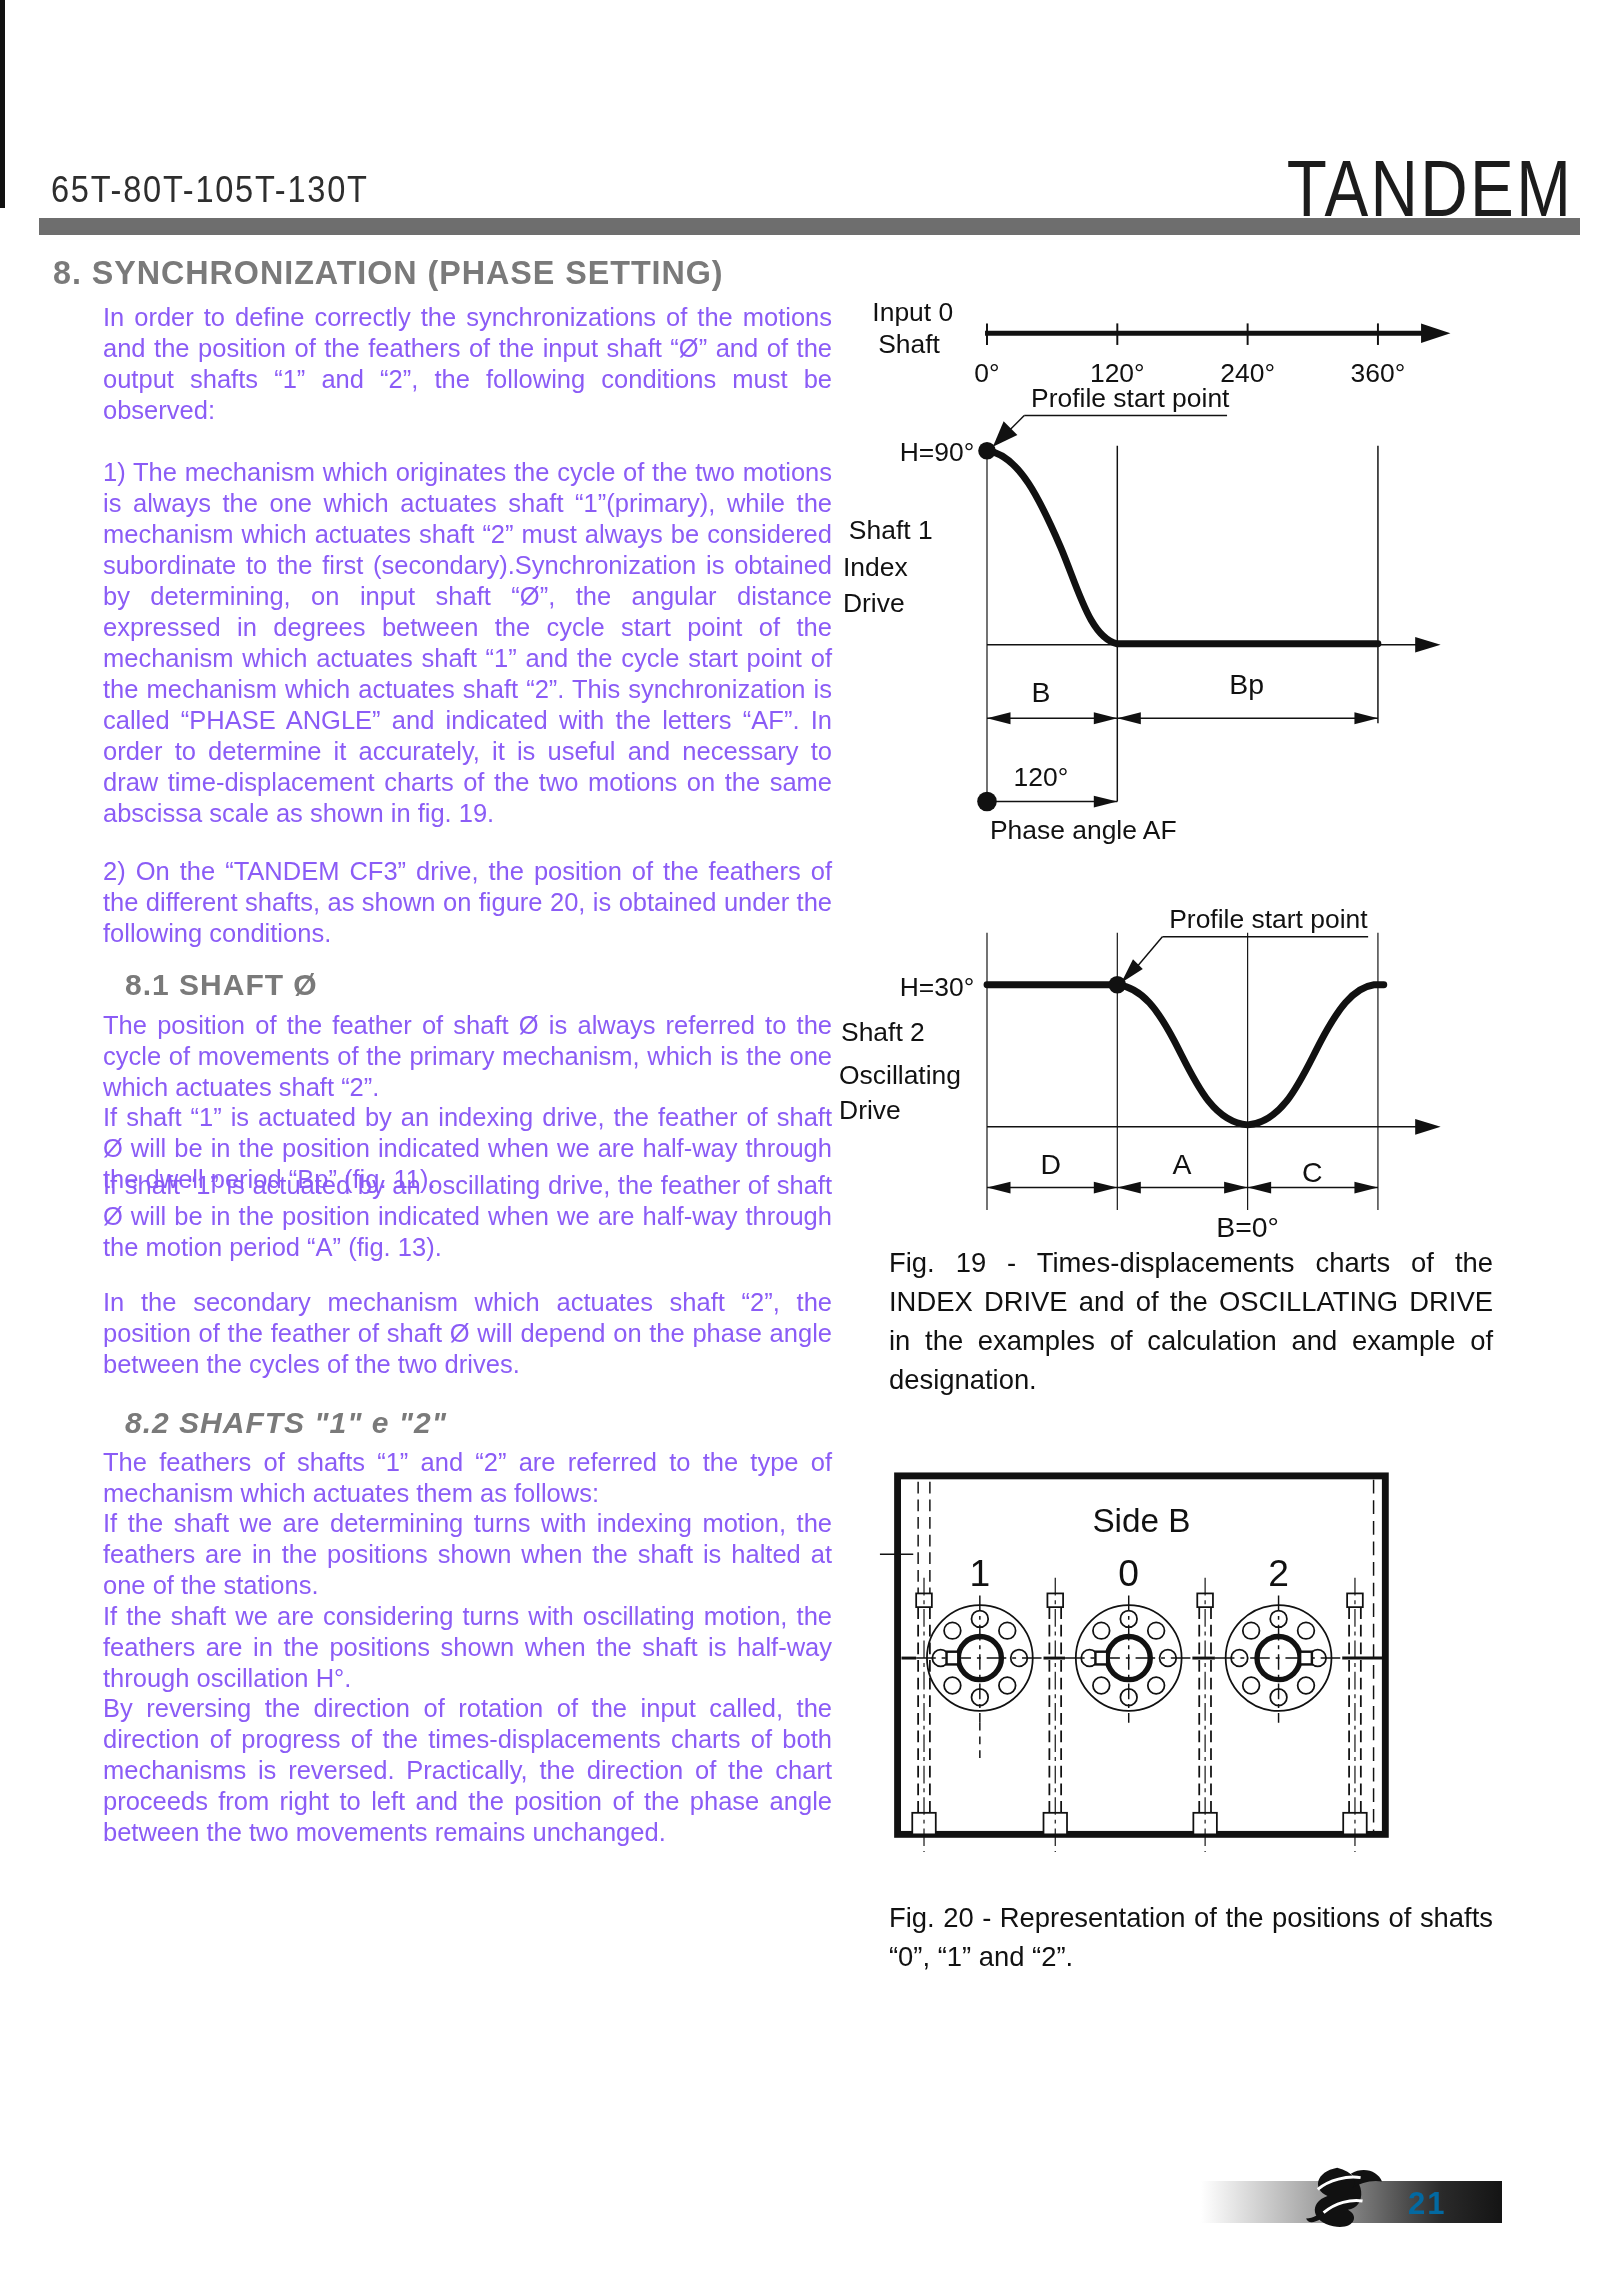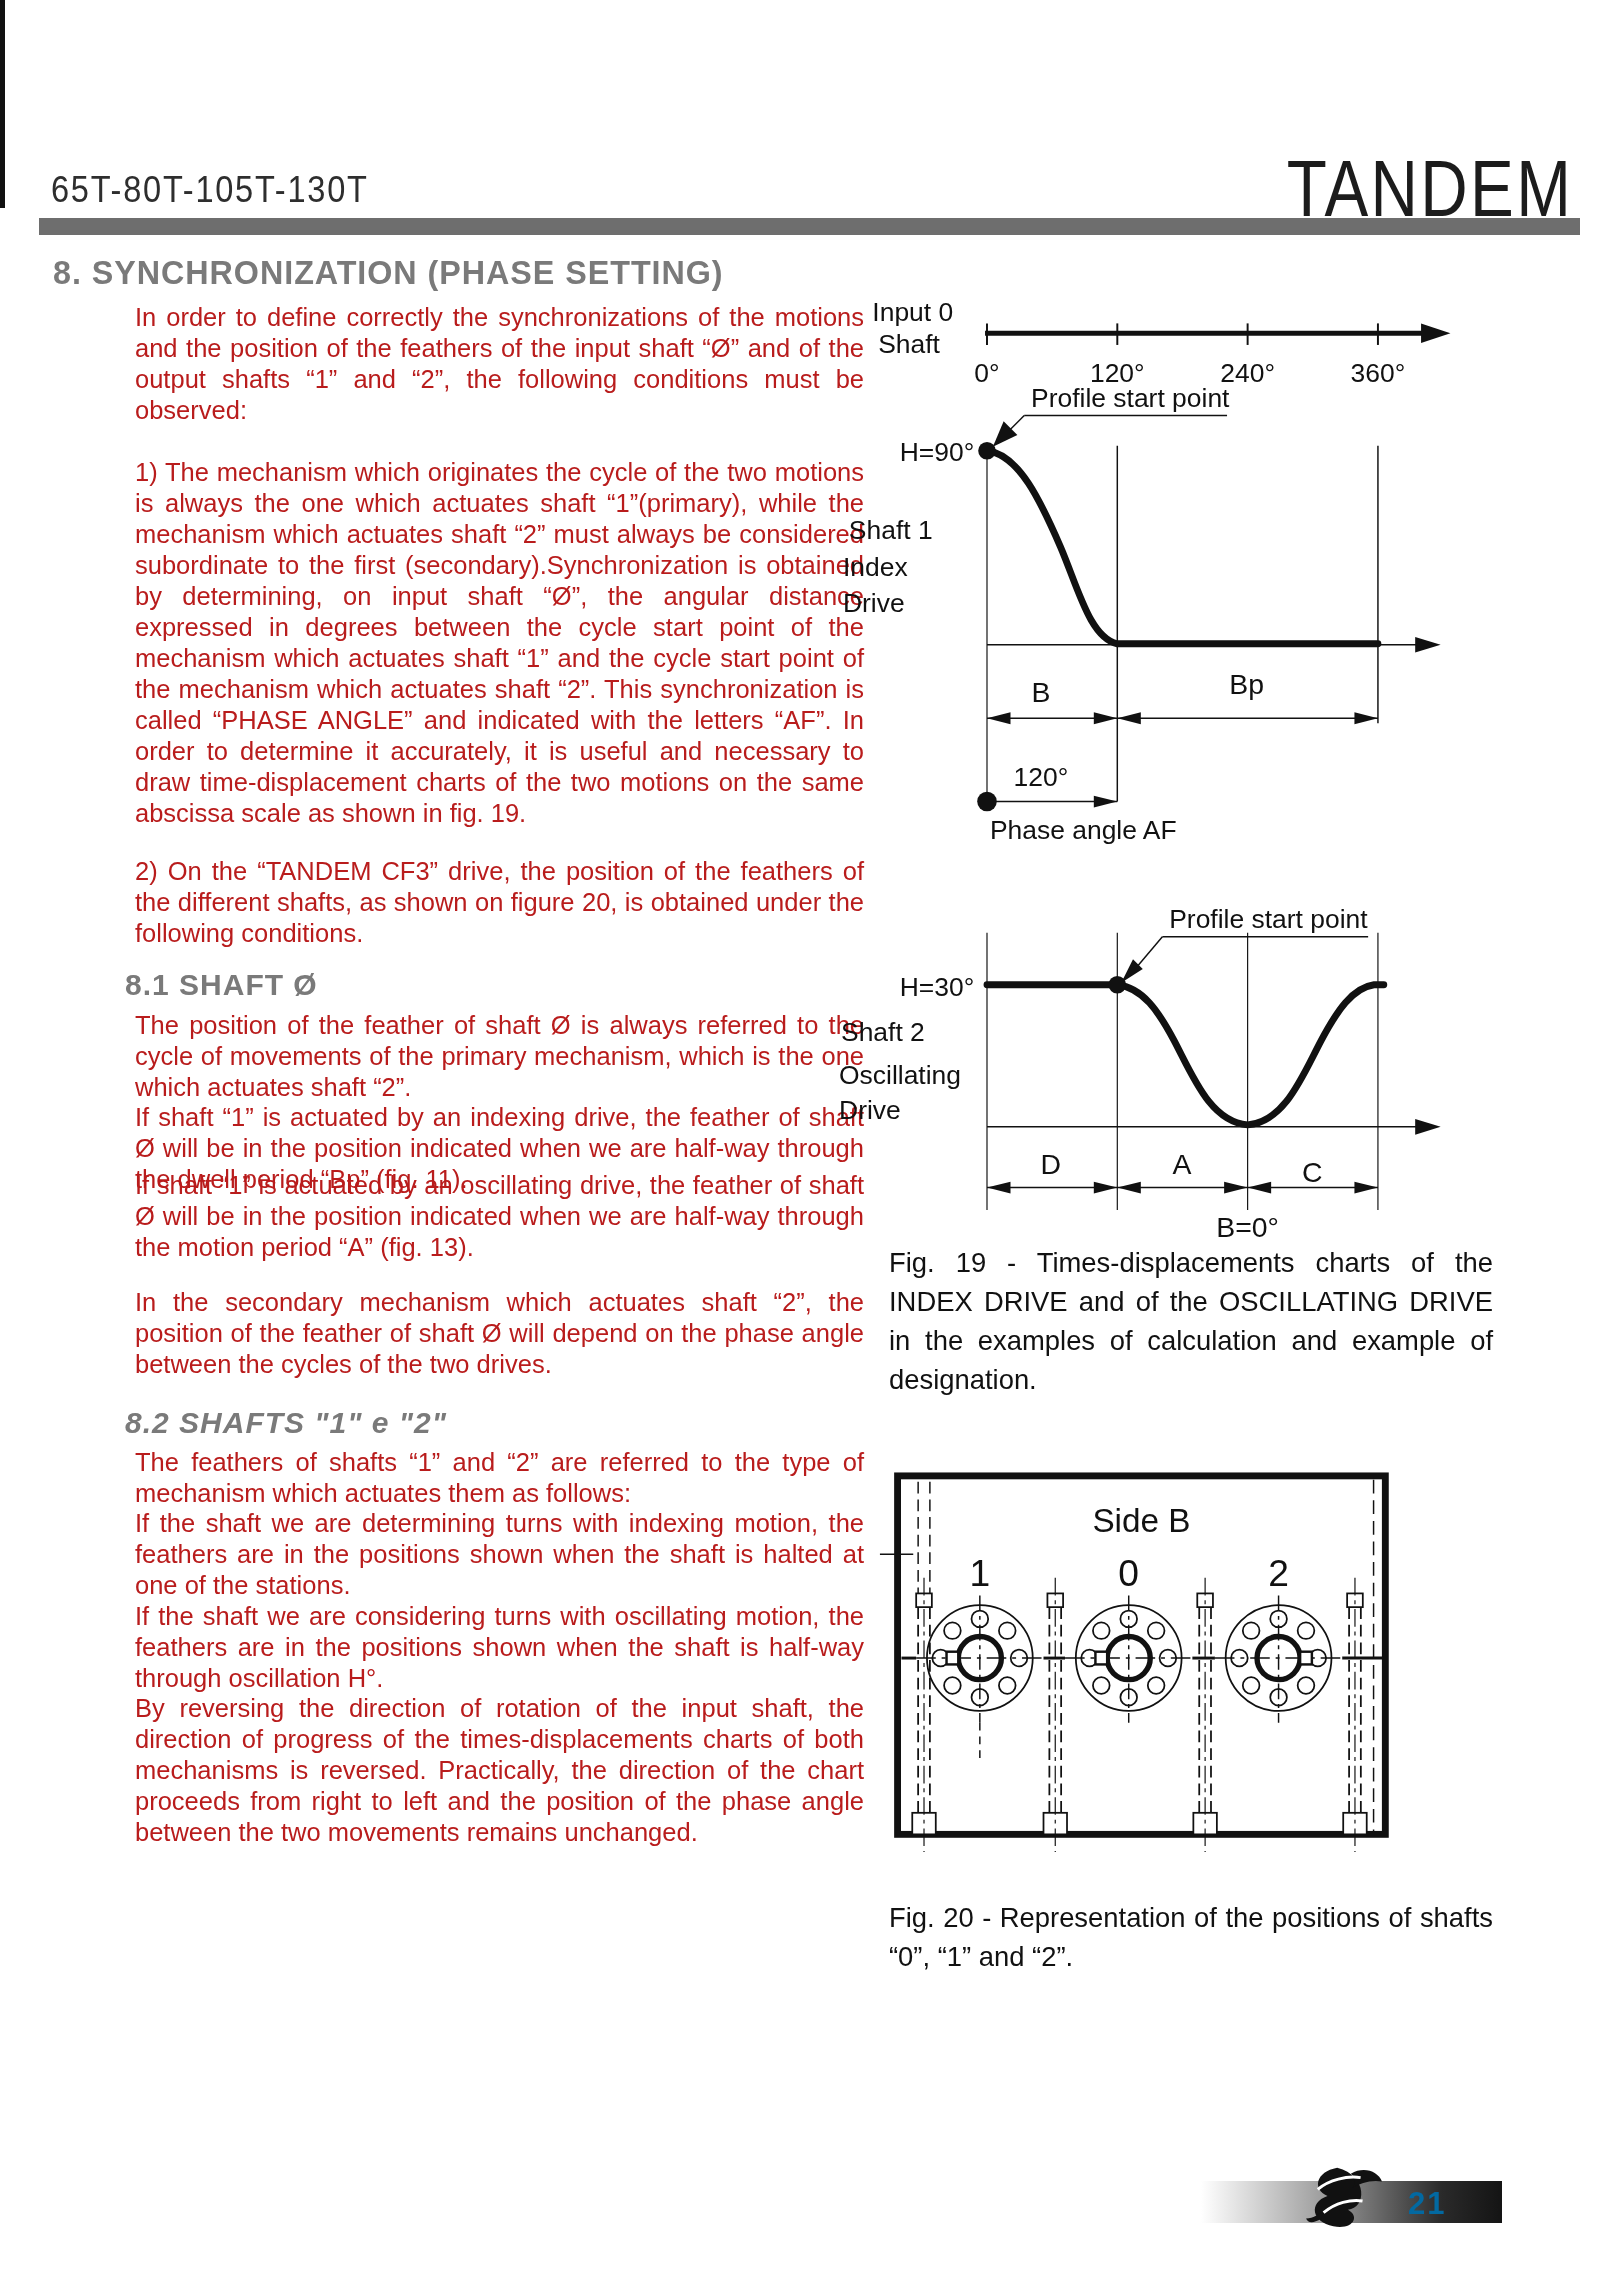--- a/index.html
+++ b/index.html
@@ -12,21 +12,21 @@
   #brand{right:47px;top:143px;font-size:80px;letter-spacing:2.9px;color:#1c1c1c;font-weight:400;
          transform:scaleX(.82);transform-origin:right;white-space:nowrap;}
   #hbar{left:39px;top:218px;width:1541px;height:16.7px;background:#6e6e6e;}
   #edge-artifact{left:0;top:0;width:4.9px;height:208px;background:#111;}
   
   .h-gray{color:#7a7a7a;font-weight:bold;white-space:nowrap;}
   #sec8-title{left:53px;top:253px;font-size:34px;letter-spacing:1px;transform:scaleX(.95);transform-origin:left;}
   #sec81-title{left:125px;top:968px;font-size:30px;letter-spacing:1px;}
   #sec82-title{left:125px;top:1406px;font-size:30px;font-style:italic;letter-spacing:1px;}
   
-  .body-par{left:103px;width:729px;font-size:25.5px;line-height:31px;text-align:justify;color:#b91c1c;margin-left:32px;}
+  .body-par{left:103px;width:729px;font-size:25.5px;line-height:31px;text-align:justify;color:#8b5cf6;}
   
   .caption{left:848px;width:604px;font-size:27.4px;line-height:39px;text-align:justify;color:#111;margin-left:41px;}
   
   #fbar{left:1201px;top:2181px;width:301px;height:42px;
         background:linear-gradient(to right,#ffffff 0%,#ececec 8%,#9a9a9a 42%,#2a2a2a 80%,#141414 100%);}
   #pagenum{left:1408px;top:2186px;font-size:31px;font-weight:bold;color:#0369a1;letter-spacing:2px;}
   svg text{font-family:"Liberation Sans", sans-serif;fill:#111;}
 </style>
 </head>
 <body>
@@ -47,21 +47,21 @@
   <div class="abs h-gray" id="sec81-title">8.1 SHAFT Ø</div>
   <div class="abs body-par" style="top:1010px">The position of the feather of shaft Ø is always referred to the cycle of movements of the primary mechanism, which is the one which actuates shaft “2”.</div>
   <div class="abs body-par" style="top:1102px">If shaft “1” is actuated by an indexing drive, the feather of shaft Ø will be in the position indicated when we are half-way through the dwell period “Bp” (fig. 11).</div>
   <div class="abs body-par" style="top:1170px">If shaft “1” is actuated by an oscillating drive, the feather of shaft Ø will be in the position indicated when we are half-way through the motion period “A” (fig. 13).</div>
   <div class="abs body-par" style="top:1287px">In the secondary mechanism which actuates shaft “2”, the position of the feather of shaft Ø will depend on the phase angle between the cycles of the two drives.</div>
 
   <div class="abs h-gray" id="sec82-title">8.2 SHAFTS "1" e "2"</div>
   <div class="abs body-par" style="top:1447px">The feathers of shafts “1” and “2” are referred to the type of mechanism which actuates them as follows:</div>
   <div class="abs body-par" style="top:1508px">If the shaft we are determining turns with indexing motion, the feathers are in the positions shown when the shaft is halted at one of the stations.</div>
   <div class="abs body-par" style="top:1601px">If the shaft we are considering turns with oscillating motion, the feathers are in the positions shown when the shaft is half-way through oscillation H°.</div>
-  <div class="abs body-par" style="top:1693px">By reversing the direction of rotation of the input shaft, the direction of progress of the times-displacements charts of both mechanisms is reversed. Practically, the direction of the chart proceeds from right to left and the position of the phase angle between the two movements remains unchanged.</div>
+  <div class="abs body-par" style="top:1693px">By reversing the direction of rotation of the input called, the direction of progress of the times-displacements charts of both mechanisms is reversed. Practically, the direction of the chart proceeds from right to left and the position of the phase angle between the two movements remains unchanged.</div>
 
   <svg class="abs" style="left:833px;top:294px" width="647" height="970" viewBox="850 300 660 990">
 
     <g>
       <text x="890" y="328" font-size="27">Input 0</text>
       <text x="896" y="360" font-size="27">Shaft</text>
       <line x1="1005" y1="340" x2="1462" y2="340" stroke="#111" stroke-width="5"></line>
       <polygon points="1480,340 1450,330 1450,350" fill="#111"></polygon>
       <line x1="1007" y1="330" x2="1007" y2="352" stroke="#111" stroke-width="2"></line>
       <line x1="1140" y1="330" x2="1140" y2="352" stroke="#111" stroke-width="2"></line>

